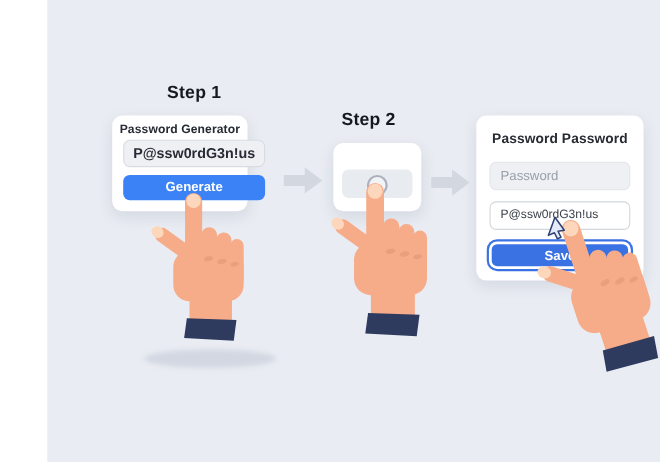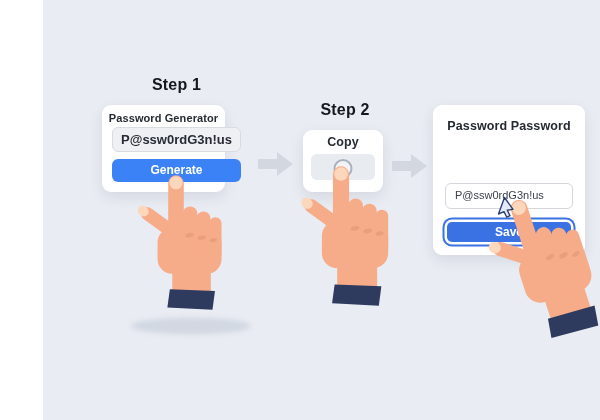--- a/index.html
+++ b/index.html
@@ -61,37 +61,37 @@
     box-shadow:0 0 0 2.5px #ffffff,0 0 0 4.5px #3b72e3;
   }
   .overlay{position:absolute;left:0;top:0;pointer-events:none;}
 </style>
 </head>
 <body>
 
 <div class="stage">
 
   <div class="step-label" style="left:59px;top:76px;width:149px">Step 1</div>
-  <div class="step-label" style="left:262px;top:101px;width:80px">Step 2</div>
+  <div class="step-label" style="left:252px;top:101px;width:80px">Step 2</div>
 
   <div class="card" style="left:59px;top:105px;width:123px;height:87px">
     <div class="card-title">Password Generator</div>
     <div class="gen-input">P@ssw0rdG3n!us</div>
     <div class="btn-primary gen-btn">Generate</div>
   </div>
 
   <div class="card" style="left:260px;top:130px;width:80px;height:62px">
-    <div class="card-title md" style="margin-top:5px">Copy</div>
     <div class="copy-btn">
       <span class="copy-ring"></span>
     </div>
   </div>
 
   <div class="card" style="left:390px;top:105px;width:152px;height:150px">
     <div class="card-title md" style="margin-top:14px">Password Password</div>
+    <div class="pm-field placeholder">Password</div>
     <div class="pm-field filled">P@ssw0rdG3n!us</div>
     <div class="save-btn">Save</div>
   </div>
 
   <svg class="overlay" width="600" height="420" viewBox="0 0 600 420">
     <defs>
       <filter id="soft" x="-50%" y="-50%" width="200%" height="200%">
         <feGaussianBlur stdDeviation="2.6"></feGaussianBlur>
       </filter>
       <g id="hand">

